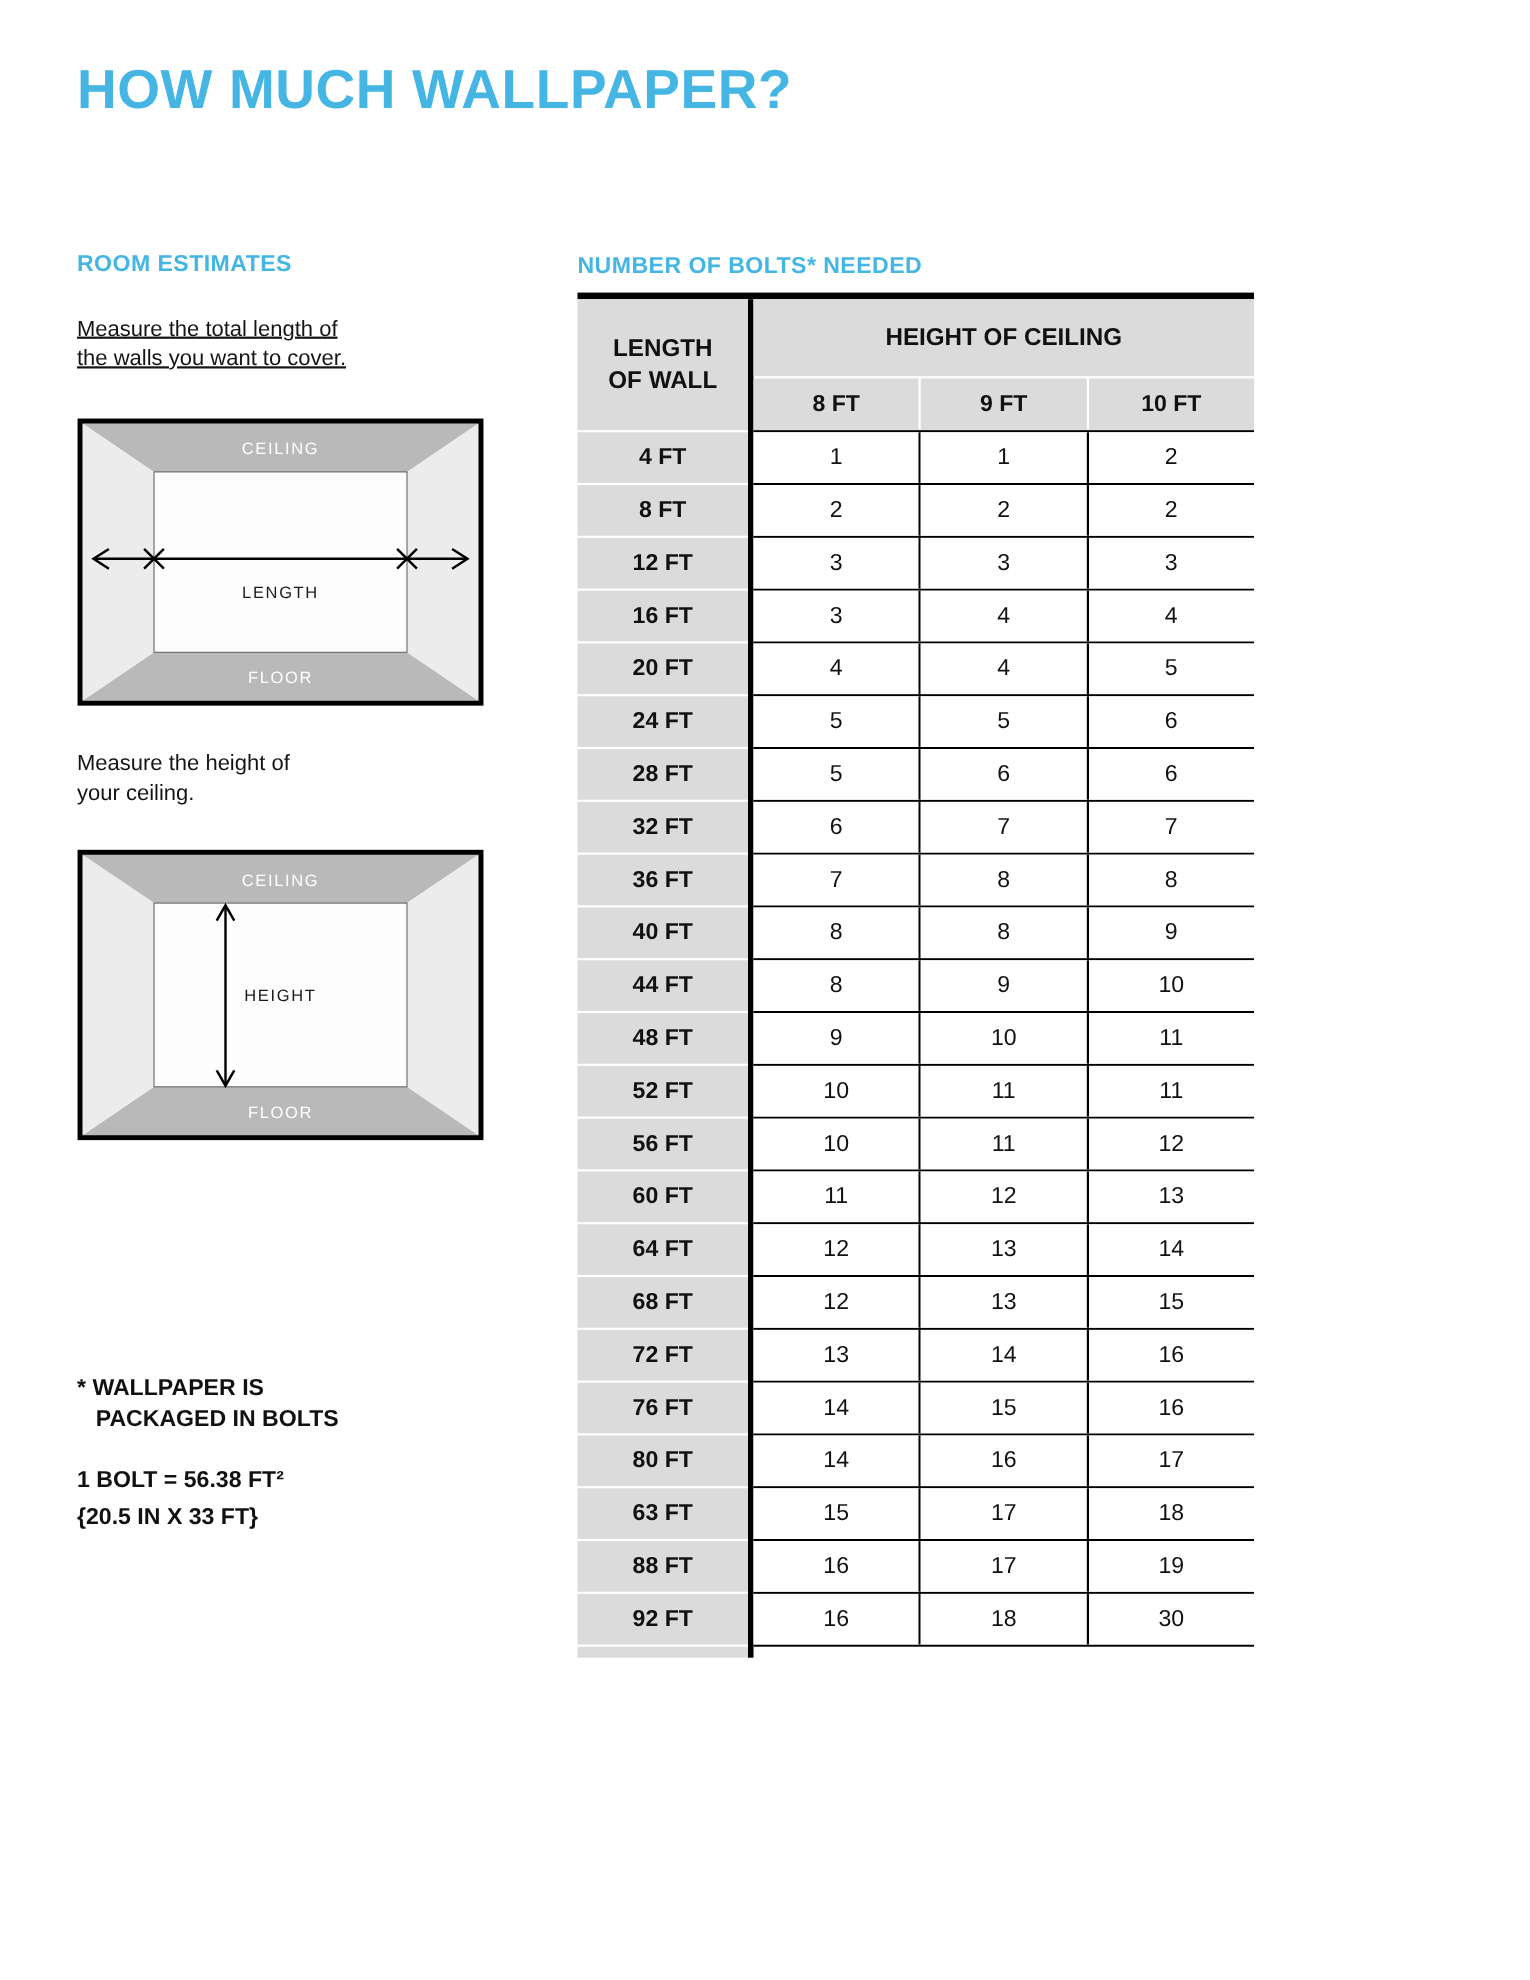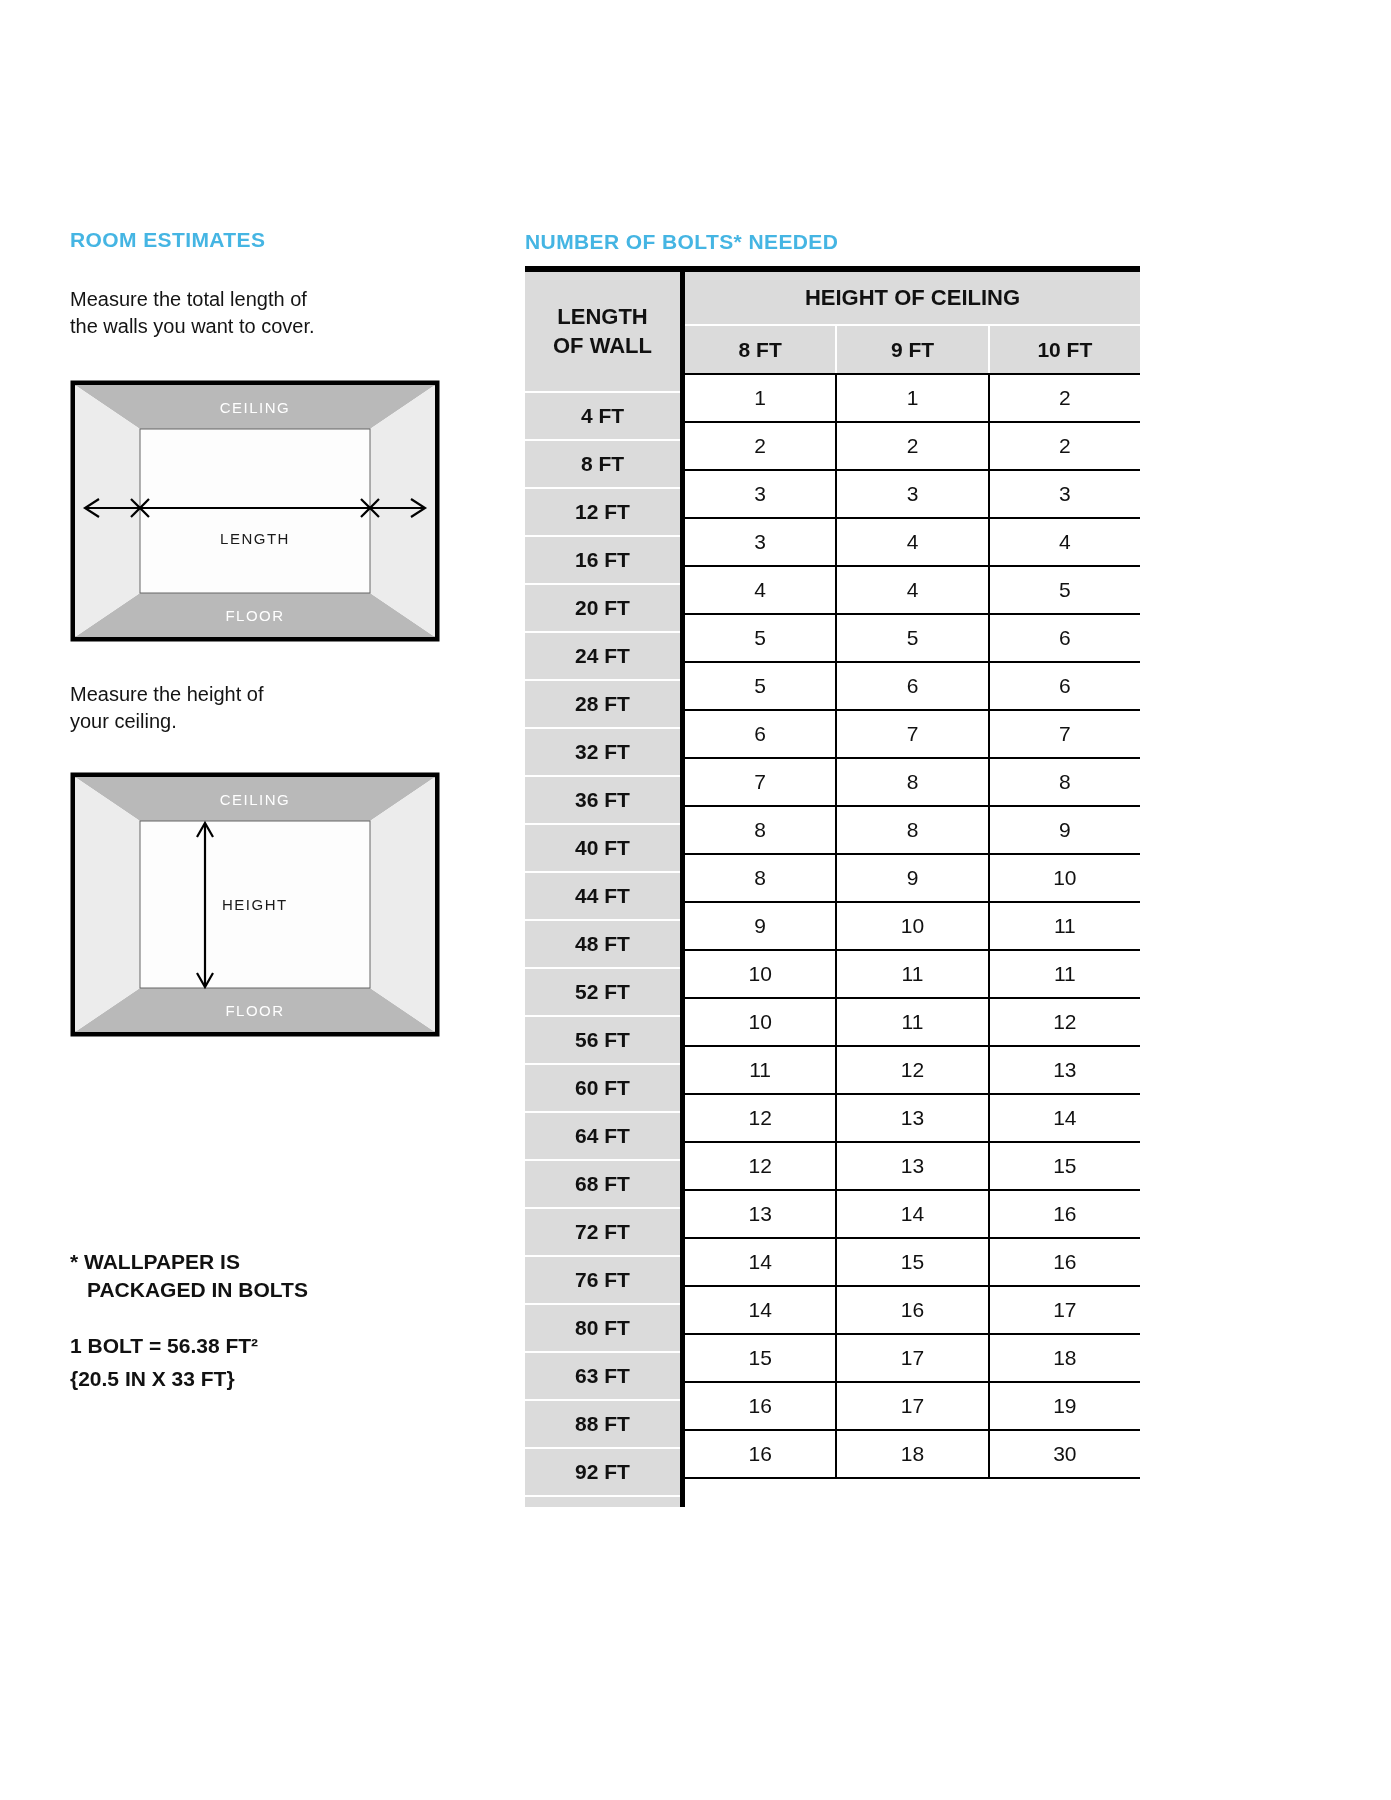--- a/index.html
+++ b/index.html
@@ -15,21 +15,21 @@
   .section-title {
     position:absolute; left:70px; top:228px;
     font-size:21px; font-weight:bold; letter-spacing:0.4px;
     color:var(--accent,#45B5E3);
   }
   .step {
     position:absolute; left:70px; width:380px;
     font-size:20px; line-height:1.35; color:#141414;
     white-space:pre-line;
   }
-  .step1 { top:286px; }
+  .step1 { top:286px;text-decoration:underline; }
   .step2 { top:681px; }
   .step3 { top:1074px; }
 
   .diagram { position:absolute; left:70px; display:block; }
   #diagram-length { top:380px; }
   #diagram-height { top:772px; }
 
   .svg-label { font-family:"Liberation Sans", sans-serif; font-size:15px; letter-spacing:1.5px; }
   .wall-dark  { fill:var(--wall-dark,#B9B9B9); }
   .wall-light { fill:var(--wall-light,#ECECEC); }
@@ -63,21 +63,21 @@
   }
   .bt-label {
     height:46px; margin-bottom:2px; background:var(--cell-gray,#DBDBDB);
     display:flex; align-items:center; justify-content:center;
     font-weight:bold; font-size:21px;
   }
   .bt-footer-strip { height:10px; background:var(--cell-gray,#DBDBDB); }
 
   .bt-right { flex:1; border-left:5px solid #000; display:flex; flex-direction:column; }
   .bt-group-header {
-    height:52px; margin-bottom:2px; background:var(--cell-gray,#DBDBDB);
+    height:70px; margin-bottom:2px; background:var(--cell-gray,#DBDBDB);
     display:flex; align-items:center; justify-content:center;
     font-weight:bold; font-size:22px;
   }
   .bt-subrow { height:49px; border-bottom:2px solid #000; display:flex; }
   .bt-subcell {
     flex:1; margin-right:2px; background:var(--cell-gray,#DBDBDB);
     display:flex; align-items:center; justify-content:center;
     font-weight:bold; font-size:21px;
   }
   .bt-subcell:last-child { margin-right:0; }
@@ -88,20 +88,21 @@
     display:flex; align-items:center; justify-content:center;
     font-size:21px; color:#111; background:#fff;
   }
   .bt-cell:last-child { border-right:none; }
 </style>
 </head>
 <body>
 
 <div class="page">
 
+  <h1 class="title">HOW MUCH WALLPAPER?</h1>
 
   <h2 class="section-title">ROOM ESTIMATES</h2>
 
   <p class="step step1">Measure the total length of
 the walls you want to cover.</p>
 
   <svg id="diagram-length" class="diagram" width="370" height="262" viewBox="0 0 370 262">
     <rect x="3" y="3" width="364" height="256" fill="#ffffff" stroke="#000" stroke-width="5"></rect>
     <polygon class="wall-dark" points="5,5 365,5 300,49 70,49"></polygon>
     <polygon class="wall-dark" points="5,257 365,257 300,213 70,213"></polygon>

